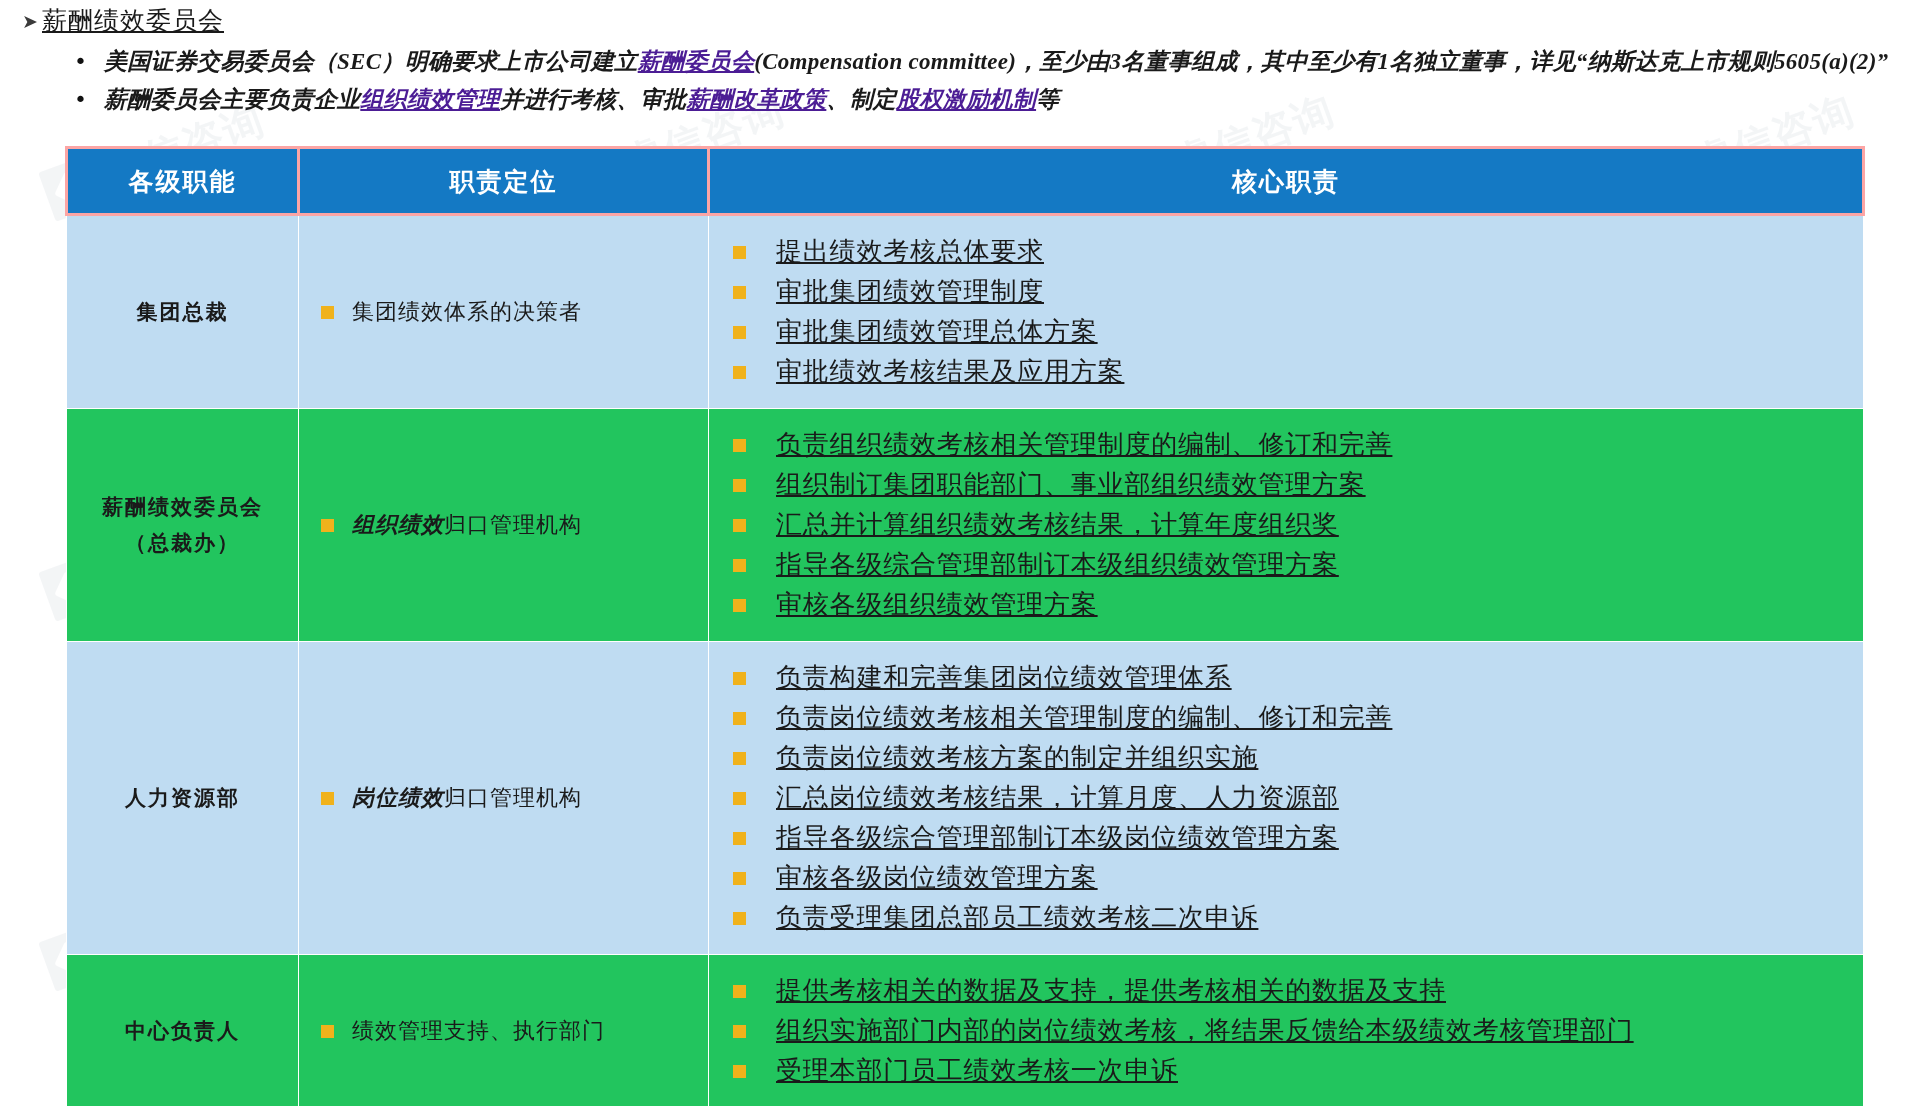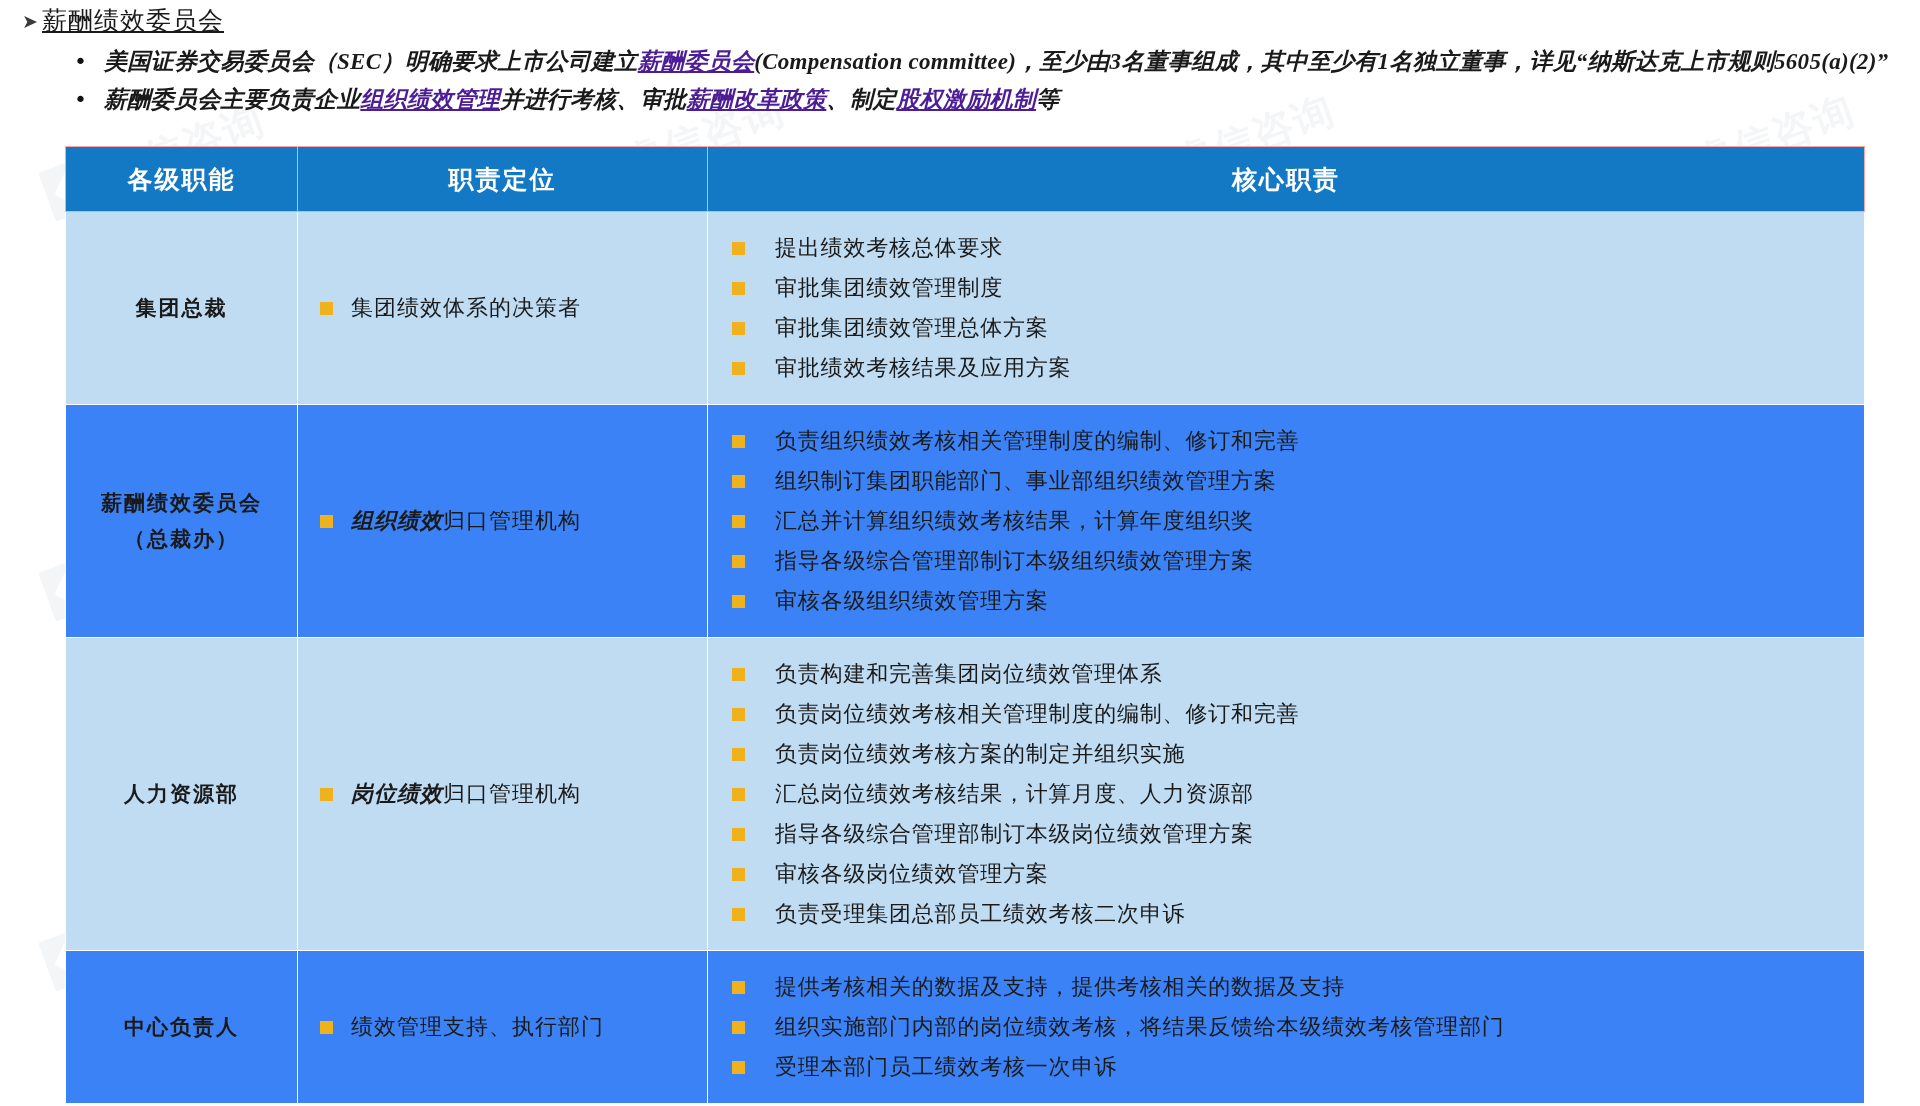--- a/index.html
+++ b/index.html
@@ -126,34 +126,34 @@
     width: 1800px;
     table-layout: fixed;
   }
   table.matrix th {
     background: #1479c4;
     color: #ffffff;
     font-size: 25px;
     font-weight: bold;
     height: 62px;
     letter-spacing: 2px;
-    border: 1px solid #fca5a5;
+    border: 3px solid #fca5a5;
     font-family: "Liberation Serif", serif;
   }
   table.matrix td {
     border: 1px solid #ffffff;
     vertical-align: middle;
     font-size: 21px;
   }
   .col-func { width: 232px; }
   .col-role { width: 410px; }
   .col-duty { width: auto; }
 
   tr.band-a td { background: #bfdcf2; }
-  tr.band-b td { background: #3b82f6; }
+  tr.band-b td { background: #22c55e; }
 
   .cell-func {
     text-align: center;
     font-weight: bold;
     font-size: 23px;
     line-height: 36px;
     letter-spacing: 2px;
     padding: 14px 6px;
   }
   .cell-role {
@@ -195,23 +195,24 @@
     margin: 0;
     padding: 0;
   }
   ul.duty-list li {
     display: flex;
     align-items: flex-start;
     gap: 30px;
     padding: 2px 0;
   }
   .duty-text {
-    font-size: 22px;
+    font-size: 26px;
     line-height: 36px;
     letter-spacing: 0.8px;
+    text-decoration: underline;
   }
 </style>
 </head>
 <body>
 
 <div class="watermark-layer">
   <div class="wm" style="left:40px; top:130px;">
     <span class="wm-mark"></span>
     <span class="wm-text">睿信咨询</span>
   </div>

